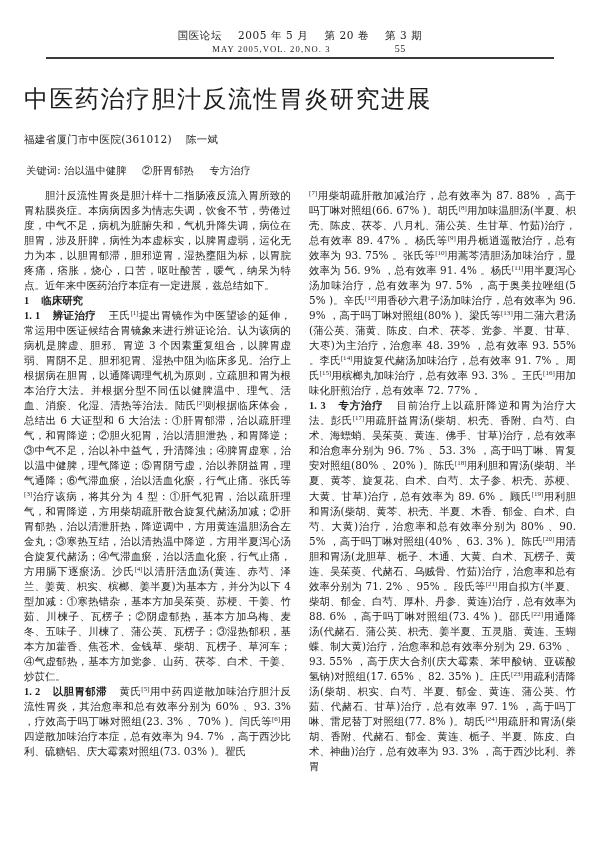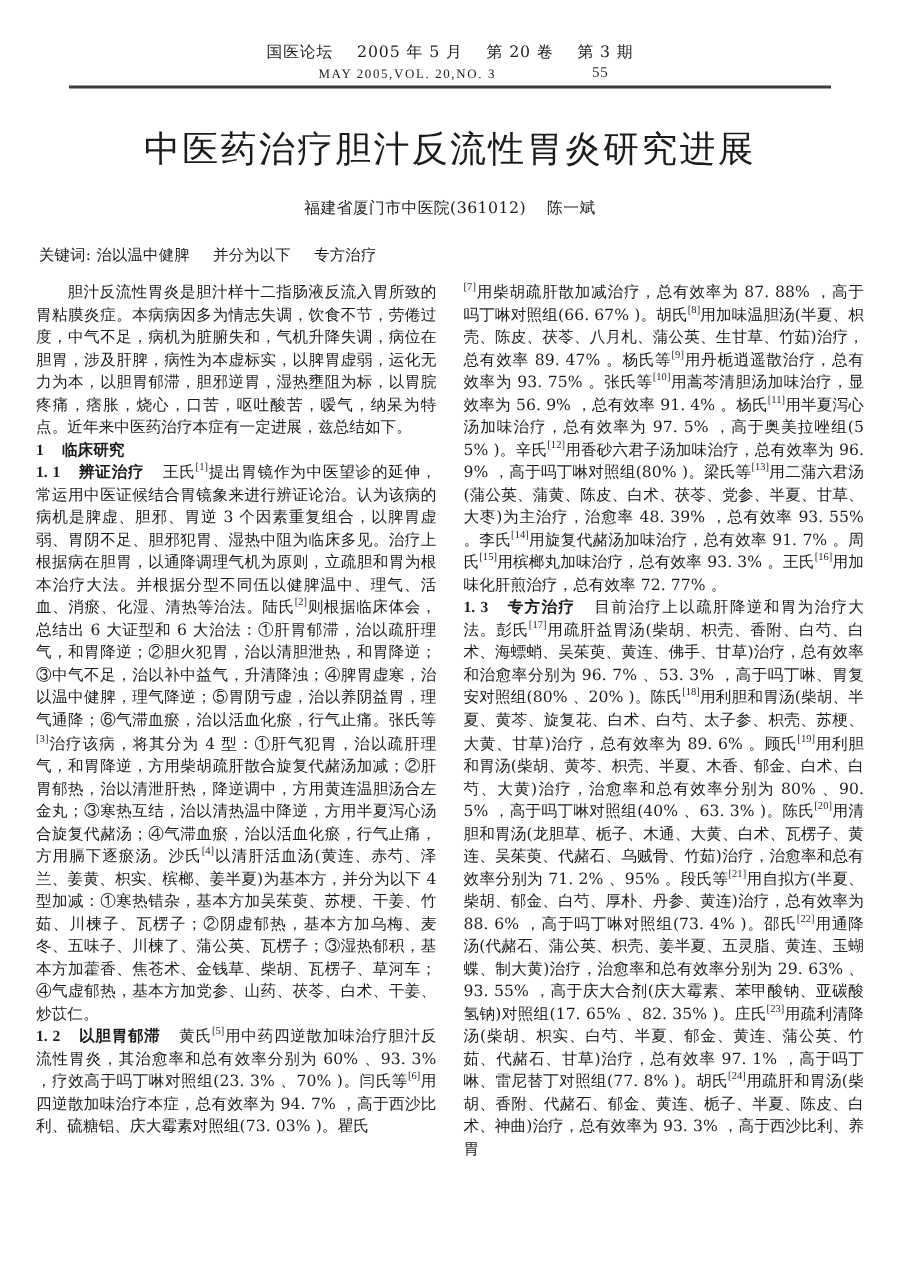--- a/index.html
+++ b/index.html
@@ -56,30 +56,29 @@
     font-family: "Liberation Serif", "DejaVu Serif", serif;
   }
   .rule {
     height: 1.6px;
     background: #3a3a3a;
     margin: 2px 22px 0 22px;
   }
 
   
   .title {
-    text-align: center;
+    text-align: left;
     font-size: 24px;
     line-height: 32px;
     letter-spacing: 1.5px;
     margin-top: 24px;
     font-family: "DejaVu Serif", "Liberation Serif", serif;
     font-weight: normal;
   }
   .byline {
-    text-align: center;
     font-size: 10.5px;
     line-height: 16px;
     margin-top: 16px;
     letter-spacing: 0.3px;
   }
   .byline .gap { display:inline-block; width:14px; }
 
   .keywords {
     font-size: 10.2px;
     line-height: 16px;
@@ -147,21 +146,21 @@
 
   <div class="title">中医药治疗胆汁反流性胃炎研究进展</div>
 
   <div class="byline">
     <span>福建省厦门市中医院(361012)</span><span class="gap"></span><span>陈一斌</span>
   </div>
 
   <div class="keywords">
     <span>关键词:</span>
     <span>治以温中健脾</span><span class="gap"></span>
-    <span>并分为以下</span><span class="gap"></span>
+    <span>②肝胃郁热</span><span class="gap"></span>
     <span>专方治疗</span>
   </div>
 
   <div class="columns">
 
     <div class="col">
 
       <p class="bodytext indent">胆汁反流性胃炎是胆汁样十二指肠液反流入胃所致的胃粘膜炎症。本病病因多为情志失调，饮食不节，劳倦过度，中气不足，病机为脏腑失和，气机升降失调，病位在胆胃，涉及肝脾，病性为本虚标实，以脾胃虚弱，运化无力为本，以胆胃郁滞，胆邪逆胃，湿热壅阻为标，以胃脘疼痛，痞胀，烧心，口苦，呕吐酸苦，嗳气，纳呆为特点。近年来中医药治疗本症有一定进展，兹总结如下。</p>
 
       <p class="bodytext"><span class="sec-num">1</span><span class="sec-gap"></span><span class="sec">临床研究</span></p>

